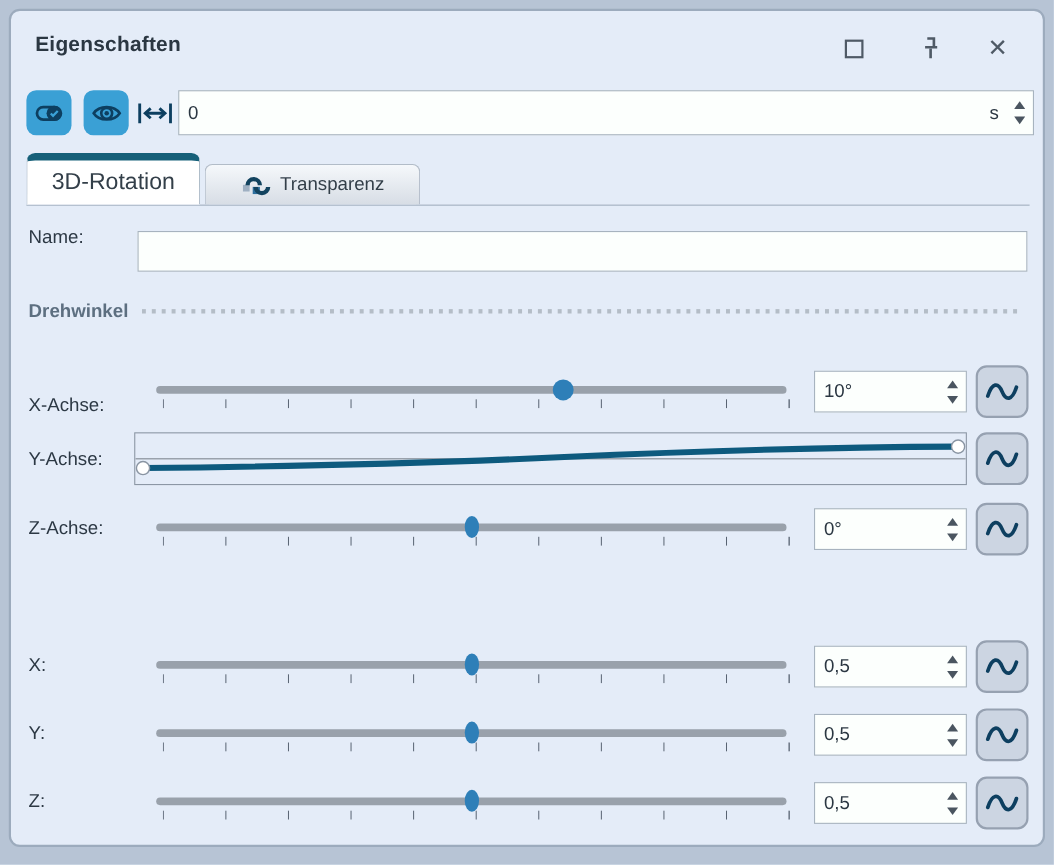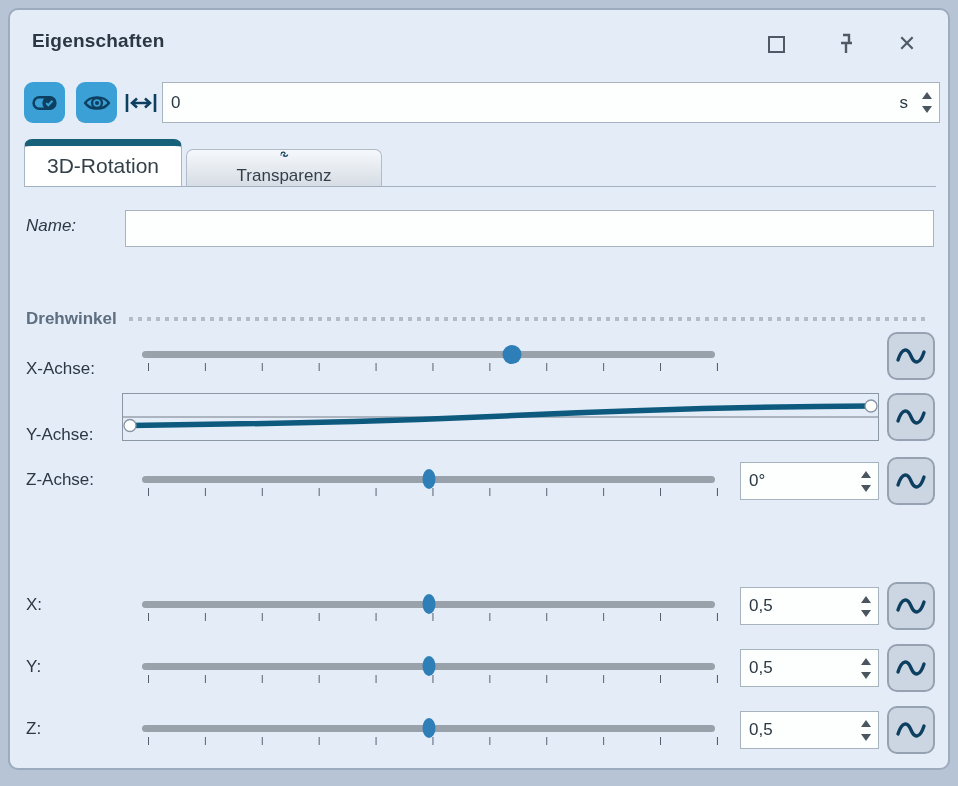--- a/index.html
+++ b/index.html
@@ -52,26 +52,26 @@
     border-radius:8px 8px 0 0;
     display:flex; align-items:center; justify-content:center;
     font-size:21px; color:#333f49; cursor:pointer; z-index:2;
   }
   .tab-inactive {
     position:absolute; left:176px; top:139px; width:196px; height:37px;
     background:linear-gradient(#f5f8fb,#d7dde5);
     border:1px solid #b2bcc8; border-bottom:none;
     border-radius:7px 7px 0 0;
     display:flex; align-items:center; justify-content:center; gap:8px;
-    font-size:17px; color:#333f49; cursor:pointer; z-index:1;flex-direction:column;
+    font-size:17px; color:#333f49; cursor:pointer; z-index:1;
   }
   
   .row-label { position:absolute; left:16px; font-size:17px; color:#2c3844; }
   .name-field { left:115px; top:200px; width:809px; height:37px; }
-  .section-head { position:absolute; left:16px; right:18px; display:flex; align-items:center; gap:12px;margin-top:36px; }
+  .section-head { position:absolute; left:16px; right:18px; display:flex; align-items:center; gap:12px; }
   .section-title { font-size:17px; font-weight:bold; color:#5d6f80; white-space:nowrap; }
   .dotline { flex:1; height:4px;
     background-image:linear-gradient(90deg,#b4bdc7 0 4px, transparent 4px);
     background-size:9px 4px; background-repeat:repeat-x; background-position:0 center; }
   
   .track { position:absolute; left:132px; width:573px; height:7px; background:#99a1ab; border-radius:4px; cursor:pointer; }
   .ticks { position:absolute; left:138px; width:570px; height:8px;
     background-image:linear-gradient(90deg,#566170 0 1px, transparent 1px);
     background-size:10% 100%; background-repeat:repeat-x;
     border-right:1px solid #566170; }
@@ -146,42 +146,49 @@
   <div class="tab-inactive">
     <svg width="28" height="25" viewBox="0 0 30 26">
       <rect x="2" y="12.5" width="6.5" height="6.5" fill="#9fb0c2"></rect>
       <rect x="11.5" y="14.5" width="7" height="7" fill="#2d6f9e"></rect>
       <path d="M6.5 13 a6 6 0 0 1 12 0" fill="none" stroke="#12435f" stroke-width="4.2"></path>
       <path d="M14.5 14.5 a6 6 0 0 0 12 0" fill="none" stroke="#12435f" stroke-width="4.2"></path>
     </svg>
     <span>Transparenz</span>
   </div>
 
-  <div class="row-label" style="top:206px;font-style:italic;">Name:</div>
+  <div class="row-label" style="top:196px;">Name:</div>
   <div class="field name-field">
     <input type="text" value="" style="">
   </div>
 
   <div class="section-head" style="top:263px;">
     <span class="section-title">Drehwinkel</span>
     <span class="dotline"></span>
   </div>
 
   <div class="row-label" style="top:349px;">X-Achse:</div>
   <div class="track" style="top:341px;">
     <div class="thumb round" style="top: -6px; left: 64.6%;"></div>
   </div>
   <div class="ticks" style="top:353px;"></div>
+  <div class="field valbox" style="top:327px;">
+    <input type="text" value="10°" style="">
+    <span class="spinners">
+      <span class="spin-up"></span>
+      <span class="spin-down"></span>
+    </span>
+  </div>
   <div class="wavebtn" style="top:322px;">
     <svg width="34" height="26" viewBox="0 0 34 26">
       <path d="M4 17 C8 4.5 13.5 4.5 17 13 C20.5 21.5 26 21.5 30 9" fill="none" stroke="#0d3f60" stroke-width="3.4" stroke-linecap="round"></path>
     </svg>
   </div>
 
-  <div class="row-label" style="top:415px;">Y-Achse:</div>
+  <div class="row-label" style="top:398px;">Y-Achse:</div>
   <div class="curvebox">
     <svg width="755" height="46" viewBox="0 0 755 46">
       <line x1="0" y1="23" x2="755" y2="23" stroke="#9aa2ac" stroke-width="1.5"></line>
       <path d="M7 31.5 C150 30 280 26.5 390 21.5 C500 16.5 640 12.5 748 12" fill="none" stroke="#0d5a7e" stroke-width="5.5"></path>
       <circle cx="7" cy="31.5" r="6" fill="#ffffff" stroke="#8a95a3" stroke-width="1.3"></circle>
       <circle cx="748" cy="12" r="6" fill="#ffffff" stroke="#8a95a3" stroke-width="1.3"></circle>
     </svg>
   </div>
   <div class="wavebtn" style="top:383px;">
     <svg width="34" height="26" viewBox="0 0 34 26">

